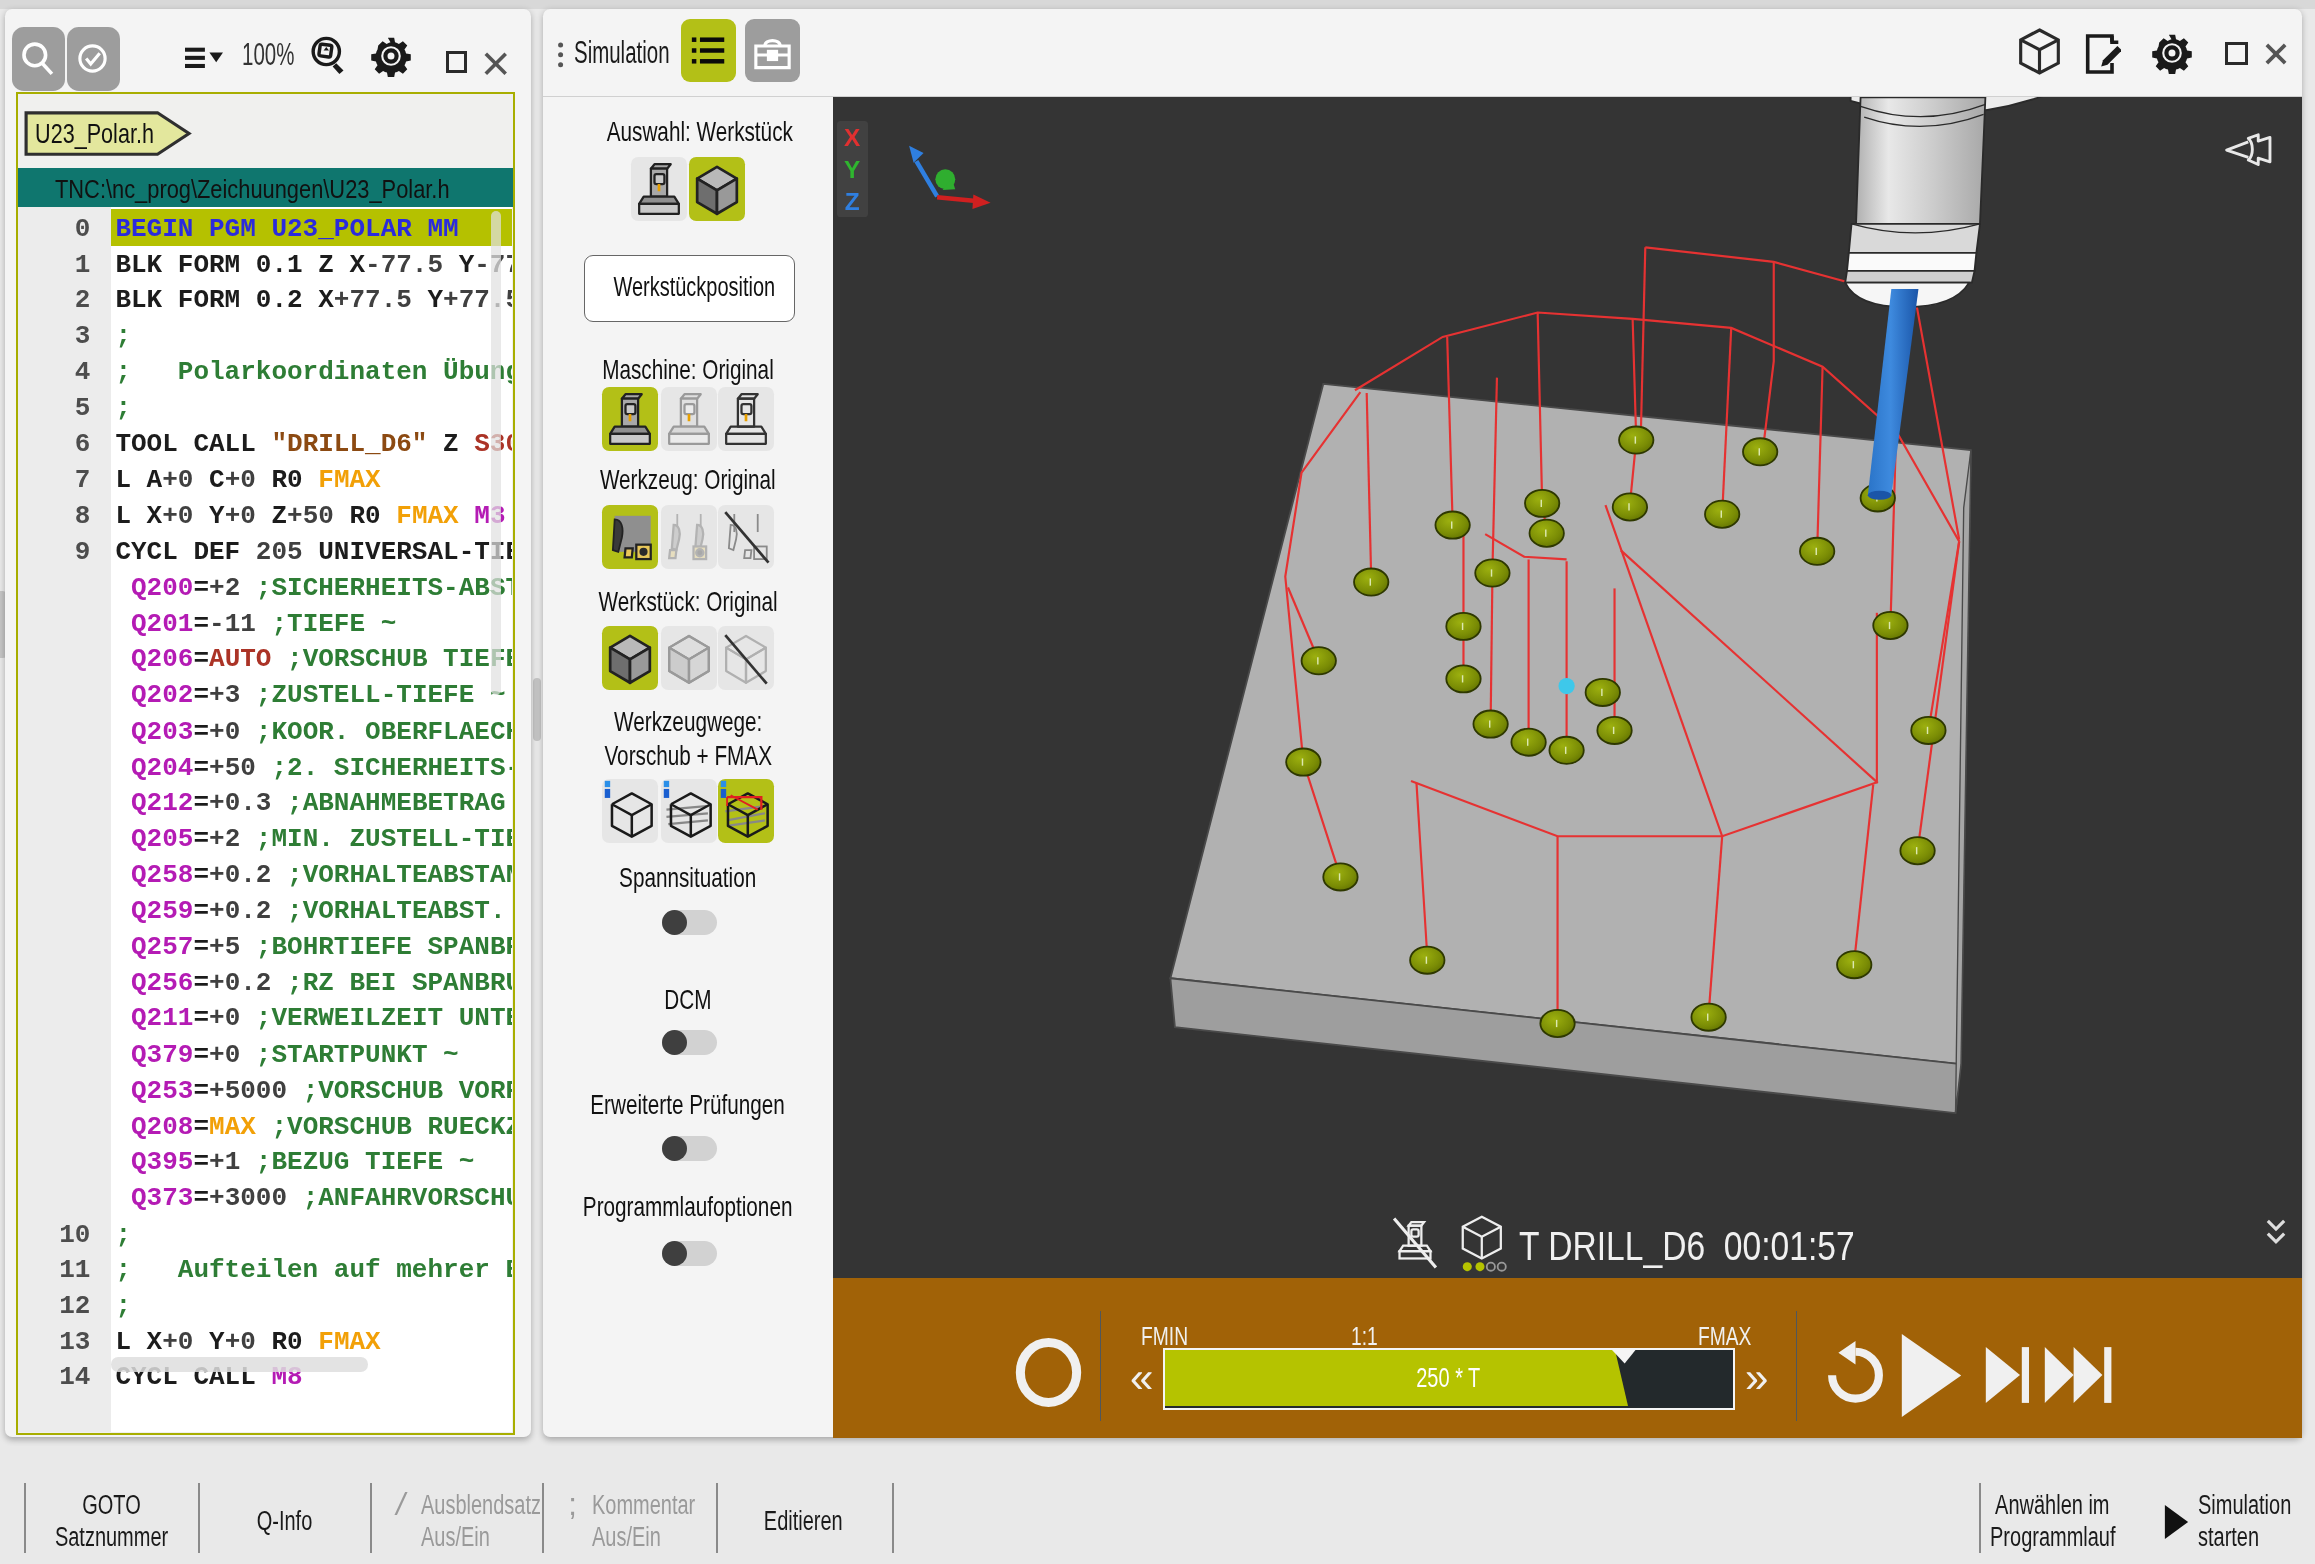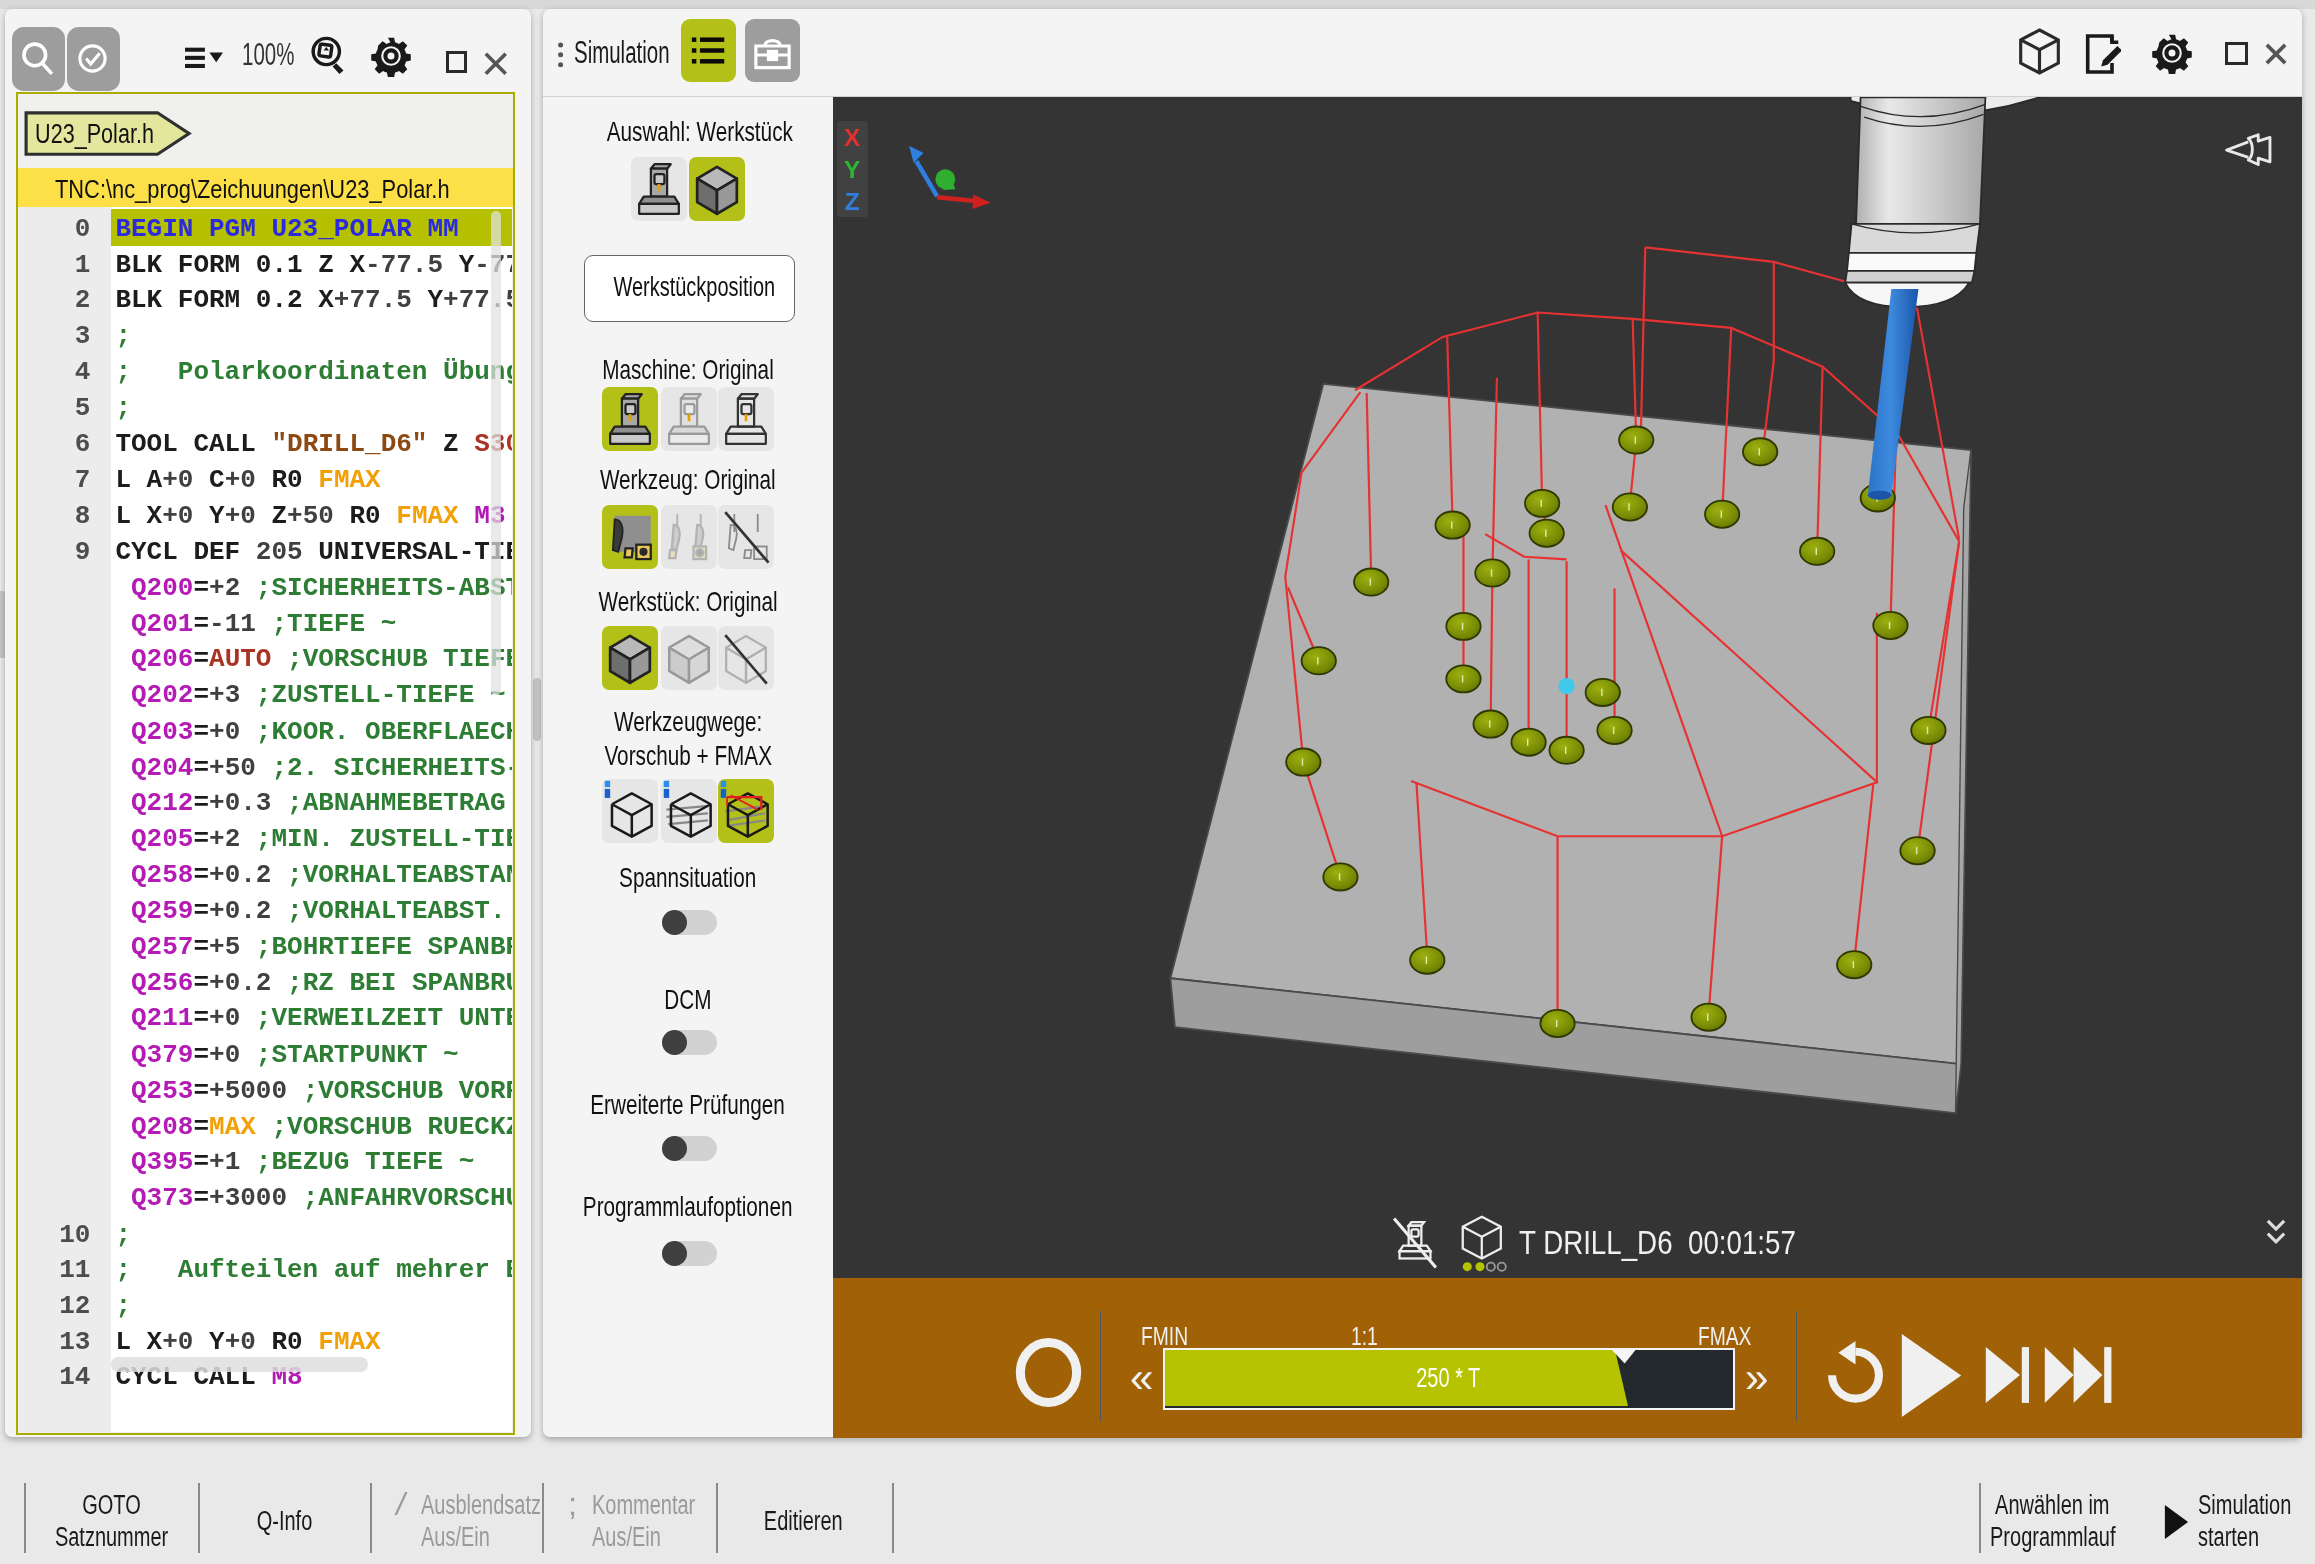--- a/index.html
+++ b/index.html
@@ -7,21 +7,21 @@
   body { background:#e9e9e9; font-family:"Liberation Sans", sans-serif; position:relative; overflow:hidden; }
   .abs { position:absolute; }
   .topstrip { left:0; top:0; width:2316px; height:9px; background:#d8d8d8; }
   .win { background:#f4f4f4; border-radius:7.2px; box-shadow:0 2.7px 6.3px rgba(0,0,0,0.28); }
   
   #lwin { left:5.4px; top:9px; width:526px; height:1428px; }
   .gbtn { position:absolute; width:53px; height:64px; border-radius:11.8px; background:#9d9d9d; }
   
   #cpanel { position:absolute; left:11px; top:83px; width:499px; height:1343px; background:#f0f0ee; border:2.7px solid #a8ae00; }
   #tabrow { position:absolute; left:0; top:0; width:100%; height:74px; background:#f0f0ee; }
-  #pathrow { position:absolute; left:0; top:74px; width:100%; height:39px; background:#fde047; font-size:26px; color:#111; }
+  #pathrow { position:absolute; left:0; top:74px; width:100%; height:39px; background:#0f766e; font-size:26px; color:#111; }
   #pathrow span { position:absolute; left:37px; top:6.3px; }
   #codearea { position:absolute; left:0; top:113px; width:494px; height:1225px; background:#ffffff; overflow:hidden; }
   .gutter { position:absolute; left:0; top:0; width:93px; height:1225px; background:#ececec; }
   .crow { position:absolute; left:0; width:494px; height:37px; font-family:"Liberation Mono", monospace; font-weight:bold; font-size:26px; line-height:37px; white-space:pre; }
   .crow .num { position:absolute; left:0; top:0; width:72px; text-align:right; color:#4d4d4d; }
   .crow .txt { position:absolute; left:97px; top:0; }
   .hl0 { position:absolute; left:93px; width:401px; height:37px; background:#b5c100; }
   .k { color:#1c1c1c; } .n { color:#404040; } .q { color:#b41bb4; } .c { color:#2e7d35; }
   .o { color:#f2a007; } .r { color:#ab3326; } .s { color:#8c4a12; } .b { color:#2b2bdd; }
   #vsb { position:absolute; right:0px; top:0px; width:22.6px; height:1225px; }
@@ -534,21 +534,21 @@
           <g fill="none" stroke="#eee" stroke-width="2.5">
             <polygon points="24,2 45,13 45,37 24,48 3,37 3,13"></polygon>
             <polyline points="3,13 24,24 45,13"></polyline>
             <line x1="24" y1="24" x2="24" y2="48"></line>
           </g>
     <circle cx="8" cy="57" r="5" fill="#b5c300"></circle>
           <circle cx="22" cy="57" r="5" fill="#b5c300"></circle>
           <circle cx="34" cy="57" r="4.5" fill="none" stroke="#999" stroke-width="2"></circle>
           <circle cx="46" cy="57" r="4.5" fill="none" stroke="#999" stroke-width="2"></circle>
         </svg>
-    <div class="abs" style="left:686px; top:11px; font-size:33px; color:#f0f0f0;"><span class="cnd" style="transform:scaleX(0.84);">T DRILL_D6&nbsp;&nbsp;00:01:57</span></div>
+    <div class="abs" style="left:686px; top:11px; font-size:40px; color:#f0f0f0;"><span class="cnd" style="transform:scaleX(0.84);">T DRILL_D6&nbsp;&nbsp;00:01:57</span></div>
     <svg class="abs" style="left:1433px; top:6.3px;" width="20" height="31" viewBox="0 0 22 34">
           <g fill="none" stroke="#ddd" stroke-width="3.5">
             <polyline points="2,2 11,11 20,2"></polyline>
             <polyline points="2,16 11,25 20,16"></polyline>
           </g>
         </svg>
 </div>
     <div id="pbar">
 
     <svg class="abs" style="left:181px; top:60px;" width="69" height="69" viewBox="0 0 76 76">

